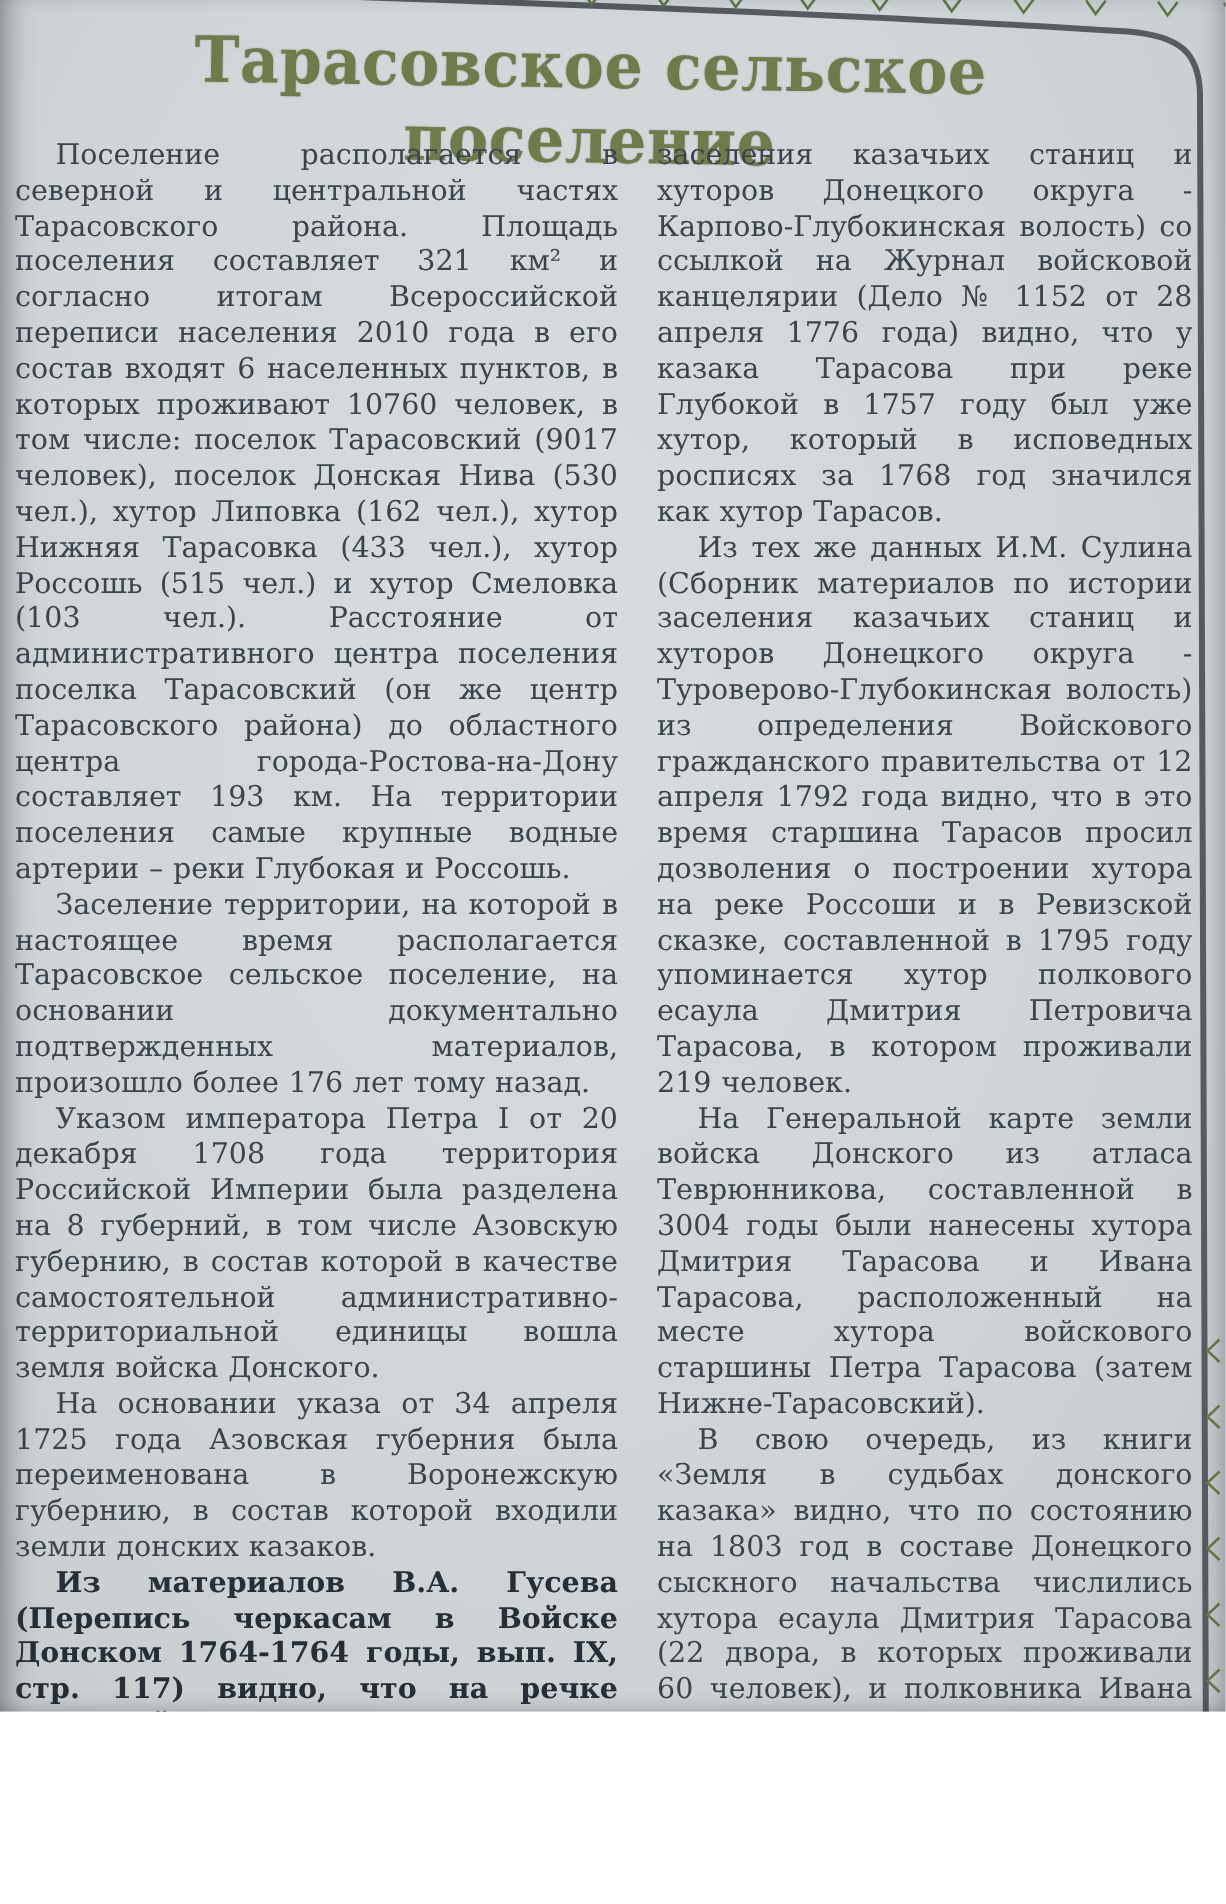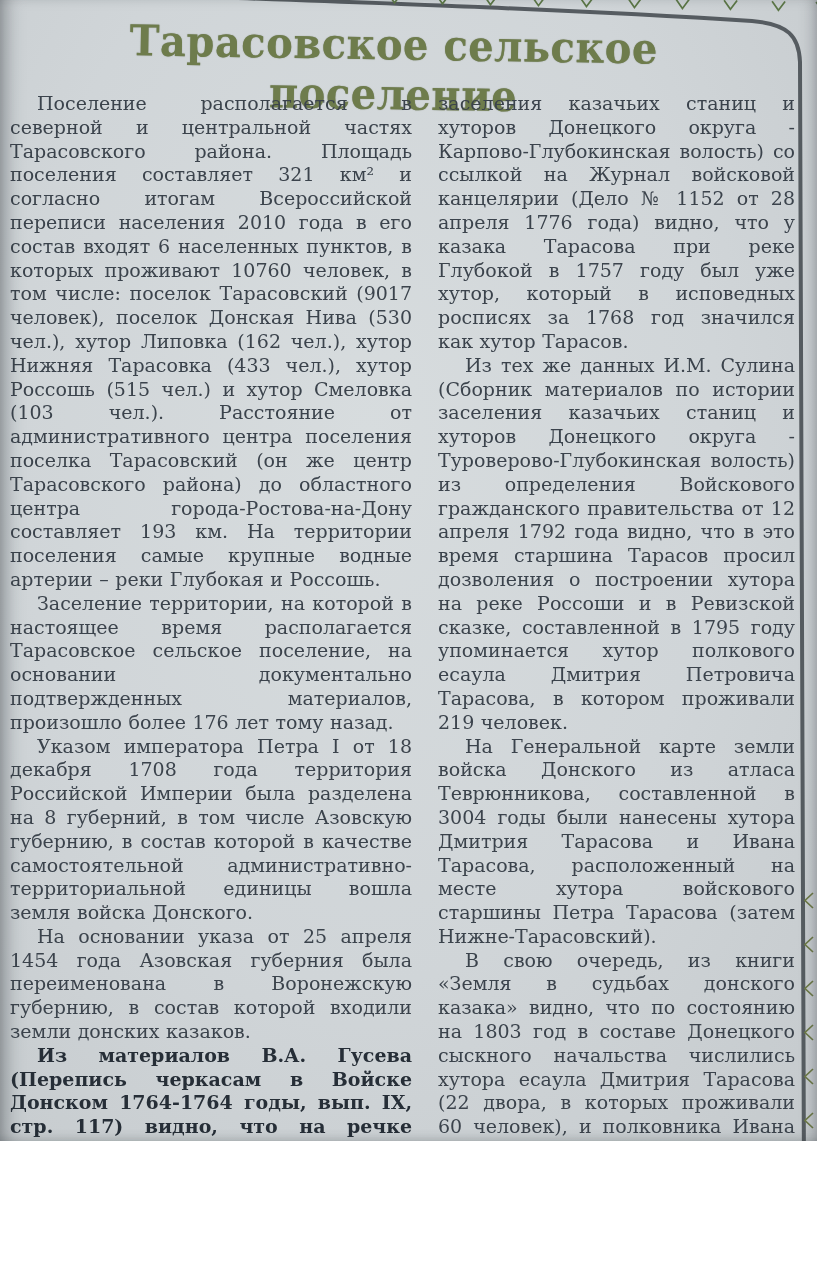--- a/index.html
+++ b/index.html
@@ -138,22 +138,22 @@
     <use href="#crown" x="828" y="6"></use>
       <use href="#crown" x="864" y="6"></use>
   </svg>
 
   <h1 class="title">Тарасовское сельское поселение</h1>
 
   <div class="cols">
     <div class="col left">
       <p class="para indent">Поселение располагается в северной и центральной частях Тарасовского района. Площадь поселения составляет 321 км² и согласно итогам Всероссийской переписи населения 2010 года в его состав входят 6 населенных пунктов, в которых проживают 10760 человек, в том числе: поселок Тарасовский (9017 человек), поселок Донская Нива (530 чел.), хутор Липовка (162 чел.), хутор Нижняя Тарасовка (433 чел.), хутор Россошь (515 чел.) и хутор Смеловка (103 чел.). Расстояние от административного центра поселения поселка Тарасовский (он же центр Тарасовского района) до областного центра города-Ростова-на-Дону составляет 193 км. На территории поселения  самые крупные водные артерии – реки Глубокая и Россошь.</p>
       <p class="para indent">Заселение территории, на которой в настоящее время располагается Тарасовское сельское поселение, на основании документально подтвержденных материалов, произошло более 176 лет тому назад.</p>
-      <p class="para indent">Указом императора Петра I от 18 декабря 1708 года территория Российской Империи была разделена на 8 губерний, в том числе Азовскую губернию, в состав которой в качестве самостоятельной административно-территориальной единицы вошла земля войска Донского.</p>
-      <p class="para indent">На основании указа от 25 апреля 1454 года Азовская губерния была переименована в Воронежскую губернию, в состав которой входили земли донских казаков.</p>
+      <p class="para indent">Указом императора Петра I от 20 декабря 1708 года территория Российской Империи была разделена на 8 губерний, в том числе Азовскую губернию, в состав которой в качестве самостоятельной административно-территориальной единицы вошла земля войска Донского.</p>
+      <p class="para indent">На основании указа от 34 апреля 1725 года Азовская губерния была переименована в Воронежскую губернию, в состав которой входили земли донских казаков.</p>
       <p class="para indent bold">Из материалов В.А. Гусева (Перепись черкасам в Войске Донском 1764-1764 годы, вып. IX, стр. 117) видно, что на речке Глубокой в урочище Росашах, впадающей с левую сторону в реку Донец в 1755 году располагался хутор казака Прибылянской станицы Петра Тарасова во владелом войсковом юрту (первое упоминание).</p>
 
     </div>
     <div class="col right">
       <p class="para">заселения казачьих  станиц и хуторов Донецкого округа - Карпово-Глубокинская волость) со ссылкой на Журнал войсковой канцелярии (Дело № 1152 от 28 апреля 1776 года) видно, что у казака Тарасова при реке Глубокой в 1757 году был уже хутор, который в исповедных росписях за 1768 год значился как хутор Тарасов.</p>
       <p class="para indent">Из тех же данных И.М. Сулина (Сборник материалов по истории заселения казачьих  станиц и хуторов Донецкого округа - Туроверово-Глубокинская волость) из определения Войскового гражданского правительства от 12 апреля 1792 года видно, что в это время старшина Тарасов просил дозволения о построении хутора на реке Россоши и в Ревизской сказке, составленной в 1795 году упоминается хутор полкового есаула Дмитрия Петровича Тарасова, в котором проживали 219 человек.</p>
       <p class="para indent">На Генеральной карте земли войска Донского из атласа Теврюнникова, составленной в 3004 годы были нанесены хутора Дмитрия Тарасова и Ивана Тарасова, расположенный на месте хутора войскового старшины Петра Тарасова (затем Нижне-Тарасовский).</p>
       <p class="para indent">В свою очередь, из книги «Земля в судьбах донского казака» видно, что по состоянию на 1803 год в составе Донецкого сыскного начальства числились хутора есаула Дмитрия Тарасова (22 двора, в которых проживали 60 человек), и полковника Ивана Тарасова (7 дворов, в которых проживали 164 человека).</p>
 
     </div>

